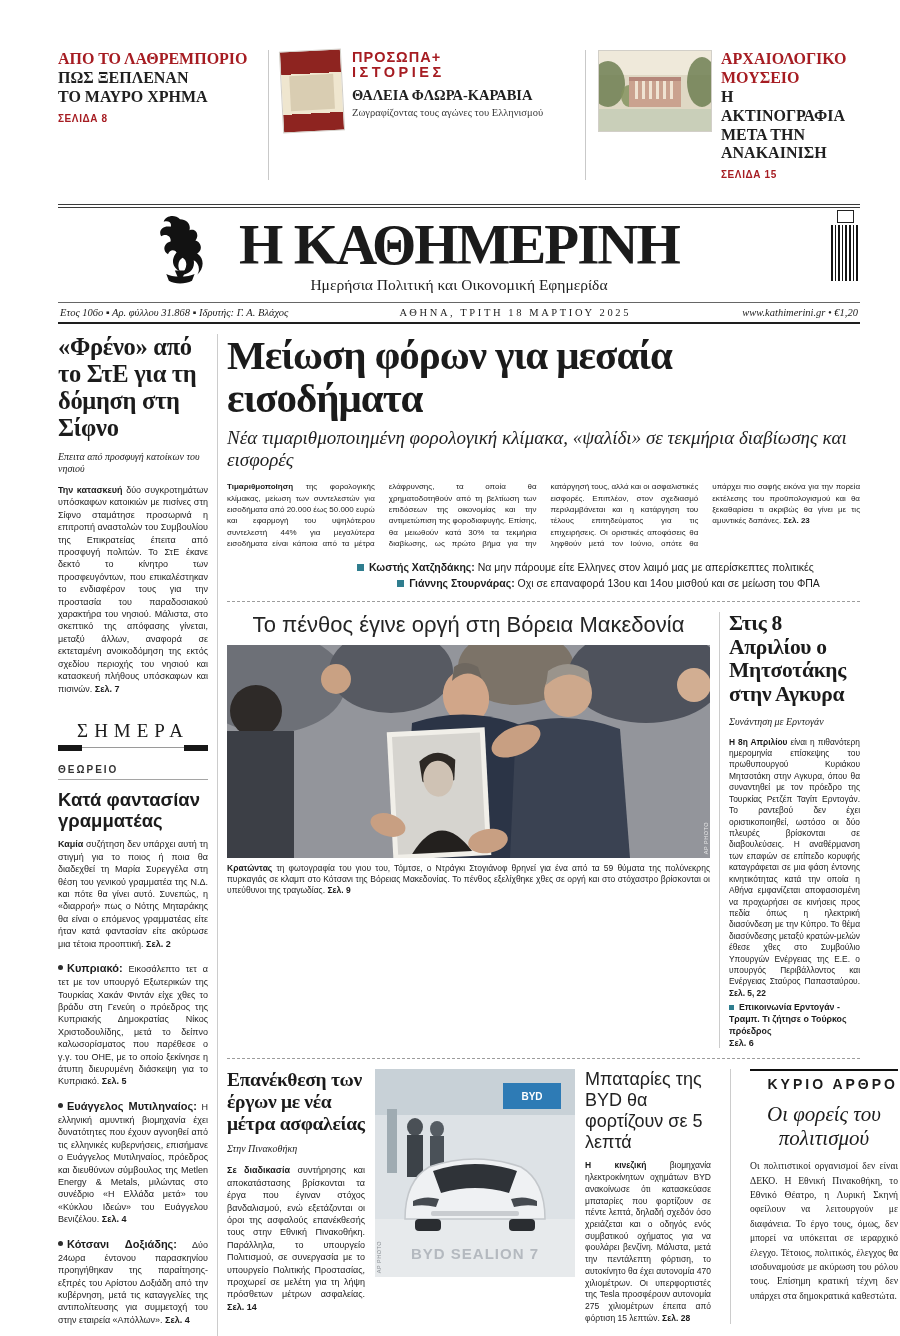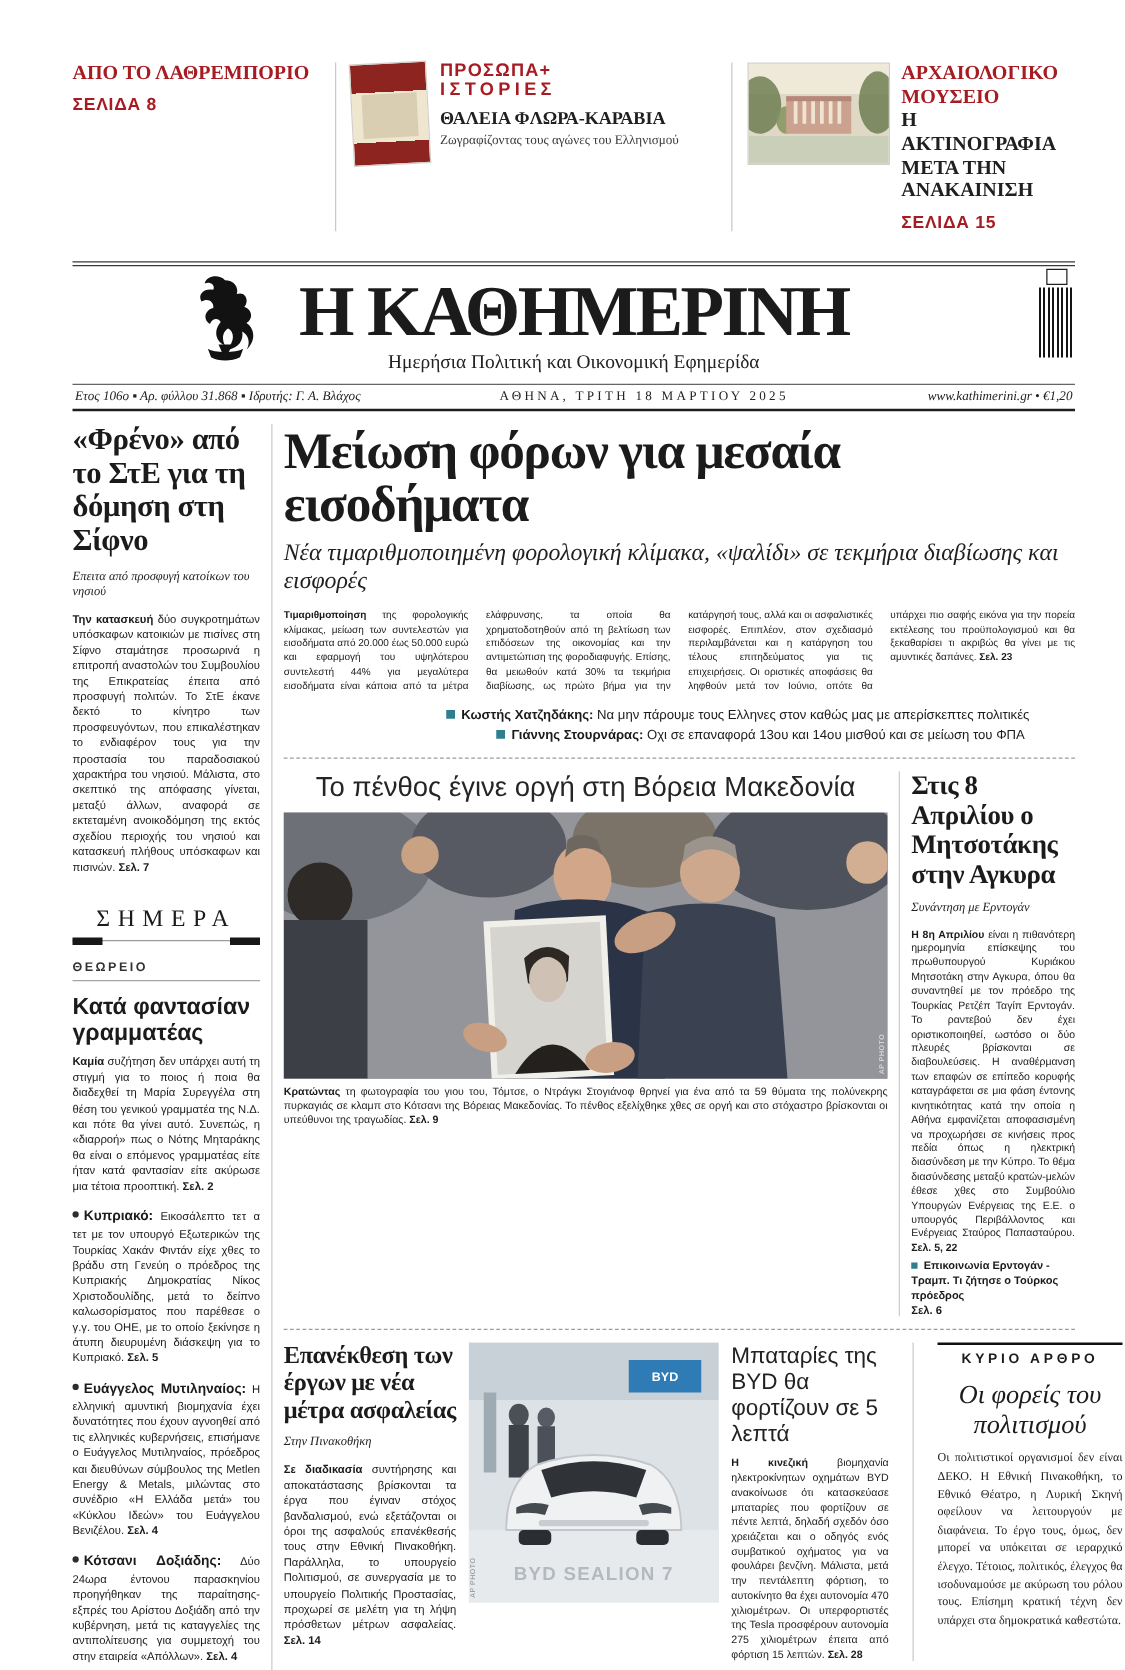--- a/index.html
+++ b/index.html
@@ -8,21 +8,21 @@
         font-family:"Liberation Sans","DejaVu Sans",sans-serif;color:#1b1b1b;}
   .serif{font-family:"Liberation Serif","DejaVu Serif",serif;}
   .red{color:#a61c22;}
   .pg{font-weight:bold;}
   .jt{text-align:justify;}
   
   .teasers{display:flex;align-items:flex-start;gap:12px;padding-bottom:24px;border-bottom:4px double #3a3a3a;}
   .t-block{display:flex;gap:9px;}
   .t-kicker{font-family:"Liberation Serif",serif;font-weight:bold;font-size:16px;line-height:1.18;}
   .t-title{font-family:"Liberation Serif",serif;font-weight:bold;font-size:16px;line-height:1.18;color:#202020;}
-  .t-page{font-size:14px;font-weight:bold;letter-spacing:.6px;color:#a61c22;margin-top:6px;}
+  .t-page{font-size:10px;font-weight:bold;letter-spacing:.6px;color:#a61c22;margin-top:6px;}
   .t1{width:198px;}
   .vsep{width:1px;background:#c9c9c9;align-self:stretch;}
   .thumb{flex:none;border:1px solid #d2cfc8;}
   .thumb-book{width:60px;height:80px;background:linear-gradient(180deg,#8e2420 0 28%,#efe6cf 28% 78%,#8e2420 78%);position:relative;transform:rotate(-3deg);}
   .thumb-book .bb{position:absolute;left:8px;right:8px;top:30%;height:44%;background:#d9cdb2;}
   .thumb-museum{width:112px;height:80px;background:linear-gradient(180deg,#efe9da 0 30%,#dfd8c4 30% 72%,#c9cfb9 72%);position:relative;overflow:hidden;}
   .tree{position:absolute;border-radius:50%;background:#6f7f52;opacity:.85;}
   .museum-bld{position:absolute;left:30px;top:26px;width:52px;height:26px;background:#caa28f;border-top:4px solid #b5877a;}
   .museum-col{position:absolute;top:30px;width:3px;height:18px;background:#efe3d2;}
   .t2-logo1,.t2-logo2{font-weight:bold;font-size:14.5px;letter-spacing:1px;line-height:1.05;}
@@ -83,32 +83,36 @@
   .ank-bullet{font-weight:bold;font-size:8.8px;margin-top:3px;line-height:1.35;}
   .ank-page{font-weight:bold;font-size:9px;}
   
   .lower{display:flex;gap:10px;}
   .gal{width:138px;flex:none;}
   .gal-title{font-family:"Liberation Serif",serif;font-weight:bold;font-size:19.5px;line-height:1.12;letter-spacing:-.3px;}
   .bydphoto{width:200px;flex:none;position:relative;height:208px;overflow:hidden;background:#e3e7ea;}
   .bydtxt{width:126px;flex:none;}
   .byd-title{font-size:18px;font-weight:normal;line-height:1.16;color:#222;margin:0 0 8px;}
   .kyrio{width:148px;flex:none;border-top:2px solid #111;padding-top:5px;}
-  .kyrio-hd{text-align:center;font-size:11px;font-weight:bold;letter-spacing:3px;}
+  .kyrio-hd{text-align:right;font-size:14px;font-weight:bold;letter-spacing:3px;}
   .kyrio-title{font-family:"Liberation Serif",serif;font-style:italic;font-size:21px;text-align:center;line-height:1.15;margin:10px 0 9px;}
   .kyrio-body{font-family:"Liberation Serif",serif;font-size:9.6px;line-height:1.5;text-align:justify;}
 </style>
 </head>
 <body>
 
 <div class="page">
 
   <div class="teasers">
     <div class="t1">
       <div class="t-kicker red">ΑΠΟ ΤΟ ΛΑΘΡΕΜΠΟΡΙΟ</div>
+      <div class="t-title">
+        <span>ΠΩΣ ΞΕΠΛΕΝΑΝ</span><br>
+        <span>ΤΟ ΜΑΥΡΟ ΧΡΗΜΑ</span>
+      </div>
       <div class="t-page">ΣΕΛΙΔΑ 8</div>
     </div>
     <div class="vsep"></div>
     <div class="t-block" style="width:292px;">
       <div class="thumb thumb-book">
           <div class="bb"></div>
         </div>
       <div>
         <div class="t2-logo1 red">ΠΡΟΣΩΠΑ+</div>
         <div class="t2-logo2 red">ΙΣΤΟΡΙΕΣ</div>
@@ -201,21 +205,21 @@
     <main class="main">
 
       <section>
         <h1 class="h1">Μείωση φόρων για μεσαία εισοδήματα</h1>
         <div class="subhead">Νέα τιμαριθμοποιημένη φορολογική κλίμακα, «ψαλίδι» σε τεκμήρια διαβίωσης και εισφορές</div>
         <div class="intro">
           <b>Τιμαριθμοποίηση </b><span>της φορολογικής κλίμακας, μείωση των συντελεστών για εισοδήματα από 20.000 έως 50.000 ευρώ και εφαρμογή του υψηλότερου συντελεστή 44% για μεγαλύτερα εισοδήματα είναι κάποια από τα μέτρα ελάφρυνσης, τα οποία θα χρηματοδοτηθούν από τη βελτίωση των επιδόσεων της οικονομίας και την αντιμετώπιση της φοροδιαφυγής. Επίσης, θα μειωθούν κατά 30% τα τεκμήρια διαβίωσης, ως πρώτο βήμα για την κατάργησή τους, αλλά και οι ασφαλιστικές εισφορές. Επιπλέον, στον σχεδιασμό περιλαμβάνεται και η κατάργηση του τέλους επιτηδεύματος για τις επιχειρήσεις. Οι οριστικές αποφάσεις θα ληφθούν μετά τον Ιούνιο, οπότε θα υπάρχει πιο σαφής εικόνα για την πορεία εκτέλεσης του προϋπολογισμού και θα ξεκαθαρίσει τι ακριβώς θα γίνει με τις αμυντικές δαπάνες.</span><span class="pg"> Σελ. 23</span>
         </div>
         <div class="quotes">
           <div>
-            <span class="sq"></span><b>Κωστής Χατζηδάκης: </b><span>Να μην πάρουμε τους Ελληνες στον καθώς μας με απερίσκεπτες πολιτικές</span>
+            <span class="sq"></span><b>Κωστής Χατζηδάκης: </b><span>Να μην πάρουμε είτε Ελληνες στον λαιμό μας με απερίσκεπτες πολιτικές</span>
           </div>
           <div style="text-align:center;">
             <span class="sq"></span><b>Γιάννης Στουρνάρας: </b><span>Οχι σε επαναφορά 13ου και 14ου μισθού και σε μείωση του ΦΠΑ</span>
           </div>
         </div>
       </section>
 
       <hr class="dashed">
 
       <div class="mid">

